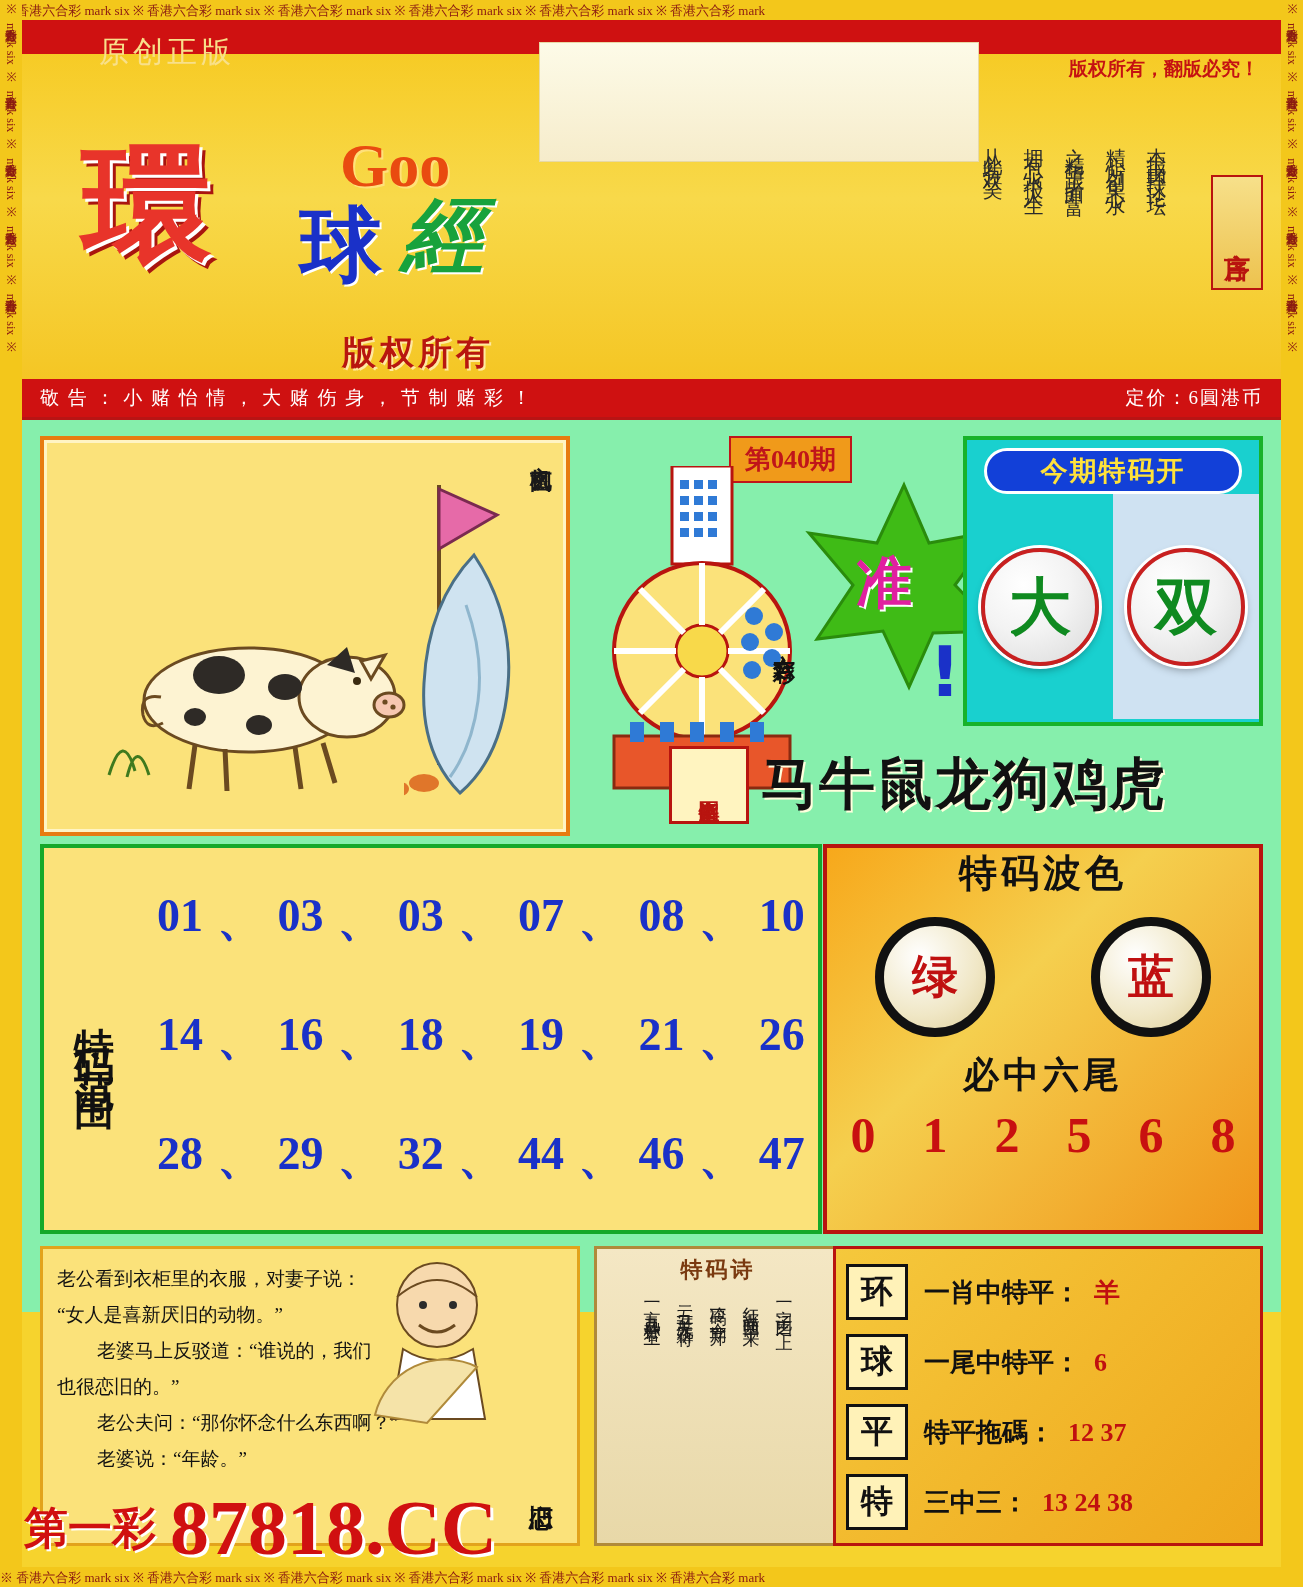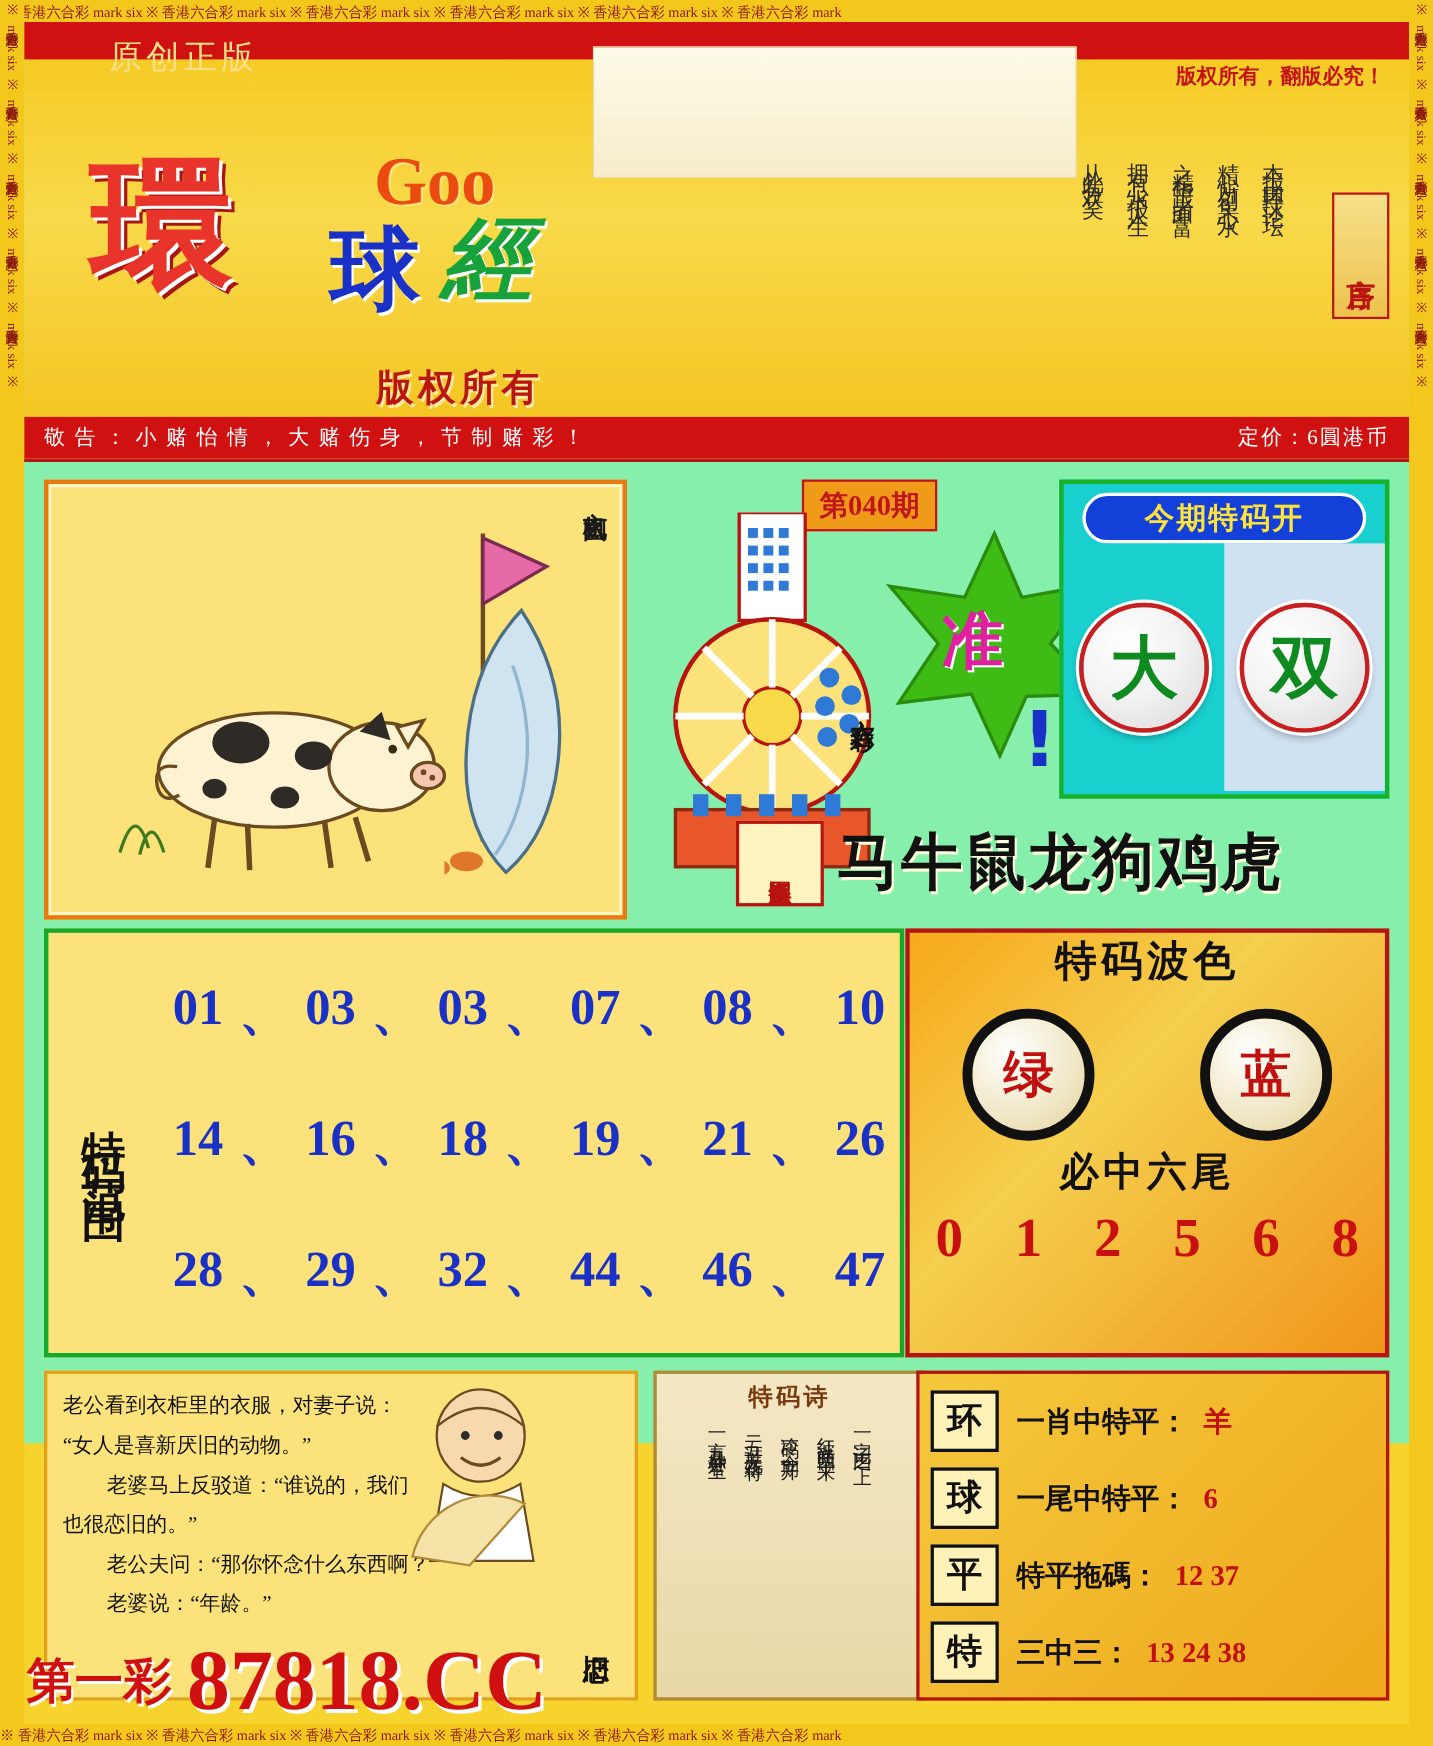--- a/index.html
+++ b/index.html
@@ -247,21 +247,21 @@
   .wave-balls { display:flex; justify-content:space-around; margin-top:18px; }
   .wave-ball {
     width:120px; height:120px; border-radius:50%;
     background:radial-gradient(circle at 35% 30%, #fff 0%, #f0e7c6 60%, #e0d09a 100%);
     border:9px solid #111;
     display:flex; align-items:center; justify-content:center;
     font-size:46px; font-weight:bold; font-family:"Liberation Serif", serif;
     color:#c01010;
   }
   .wave-sub {
-    text-align:center; margin-top:4px;
+    text-align:center; margin-top:14px;
     font-size:36px; font-weight:bold; color:#111;
     font-family:"Liberation Serif", serif; letter-spacing:4px;
   }
   .wave-tails {
     display:flex; justify-content:space-around; margin-top:6px;
     font-size:50px; font-weight:bold; color:#c81010;
     font-family:"Liberation Serif", serif;
   }
 
   

